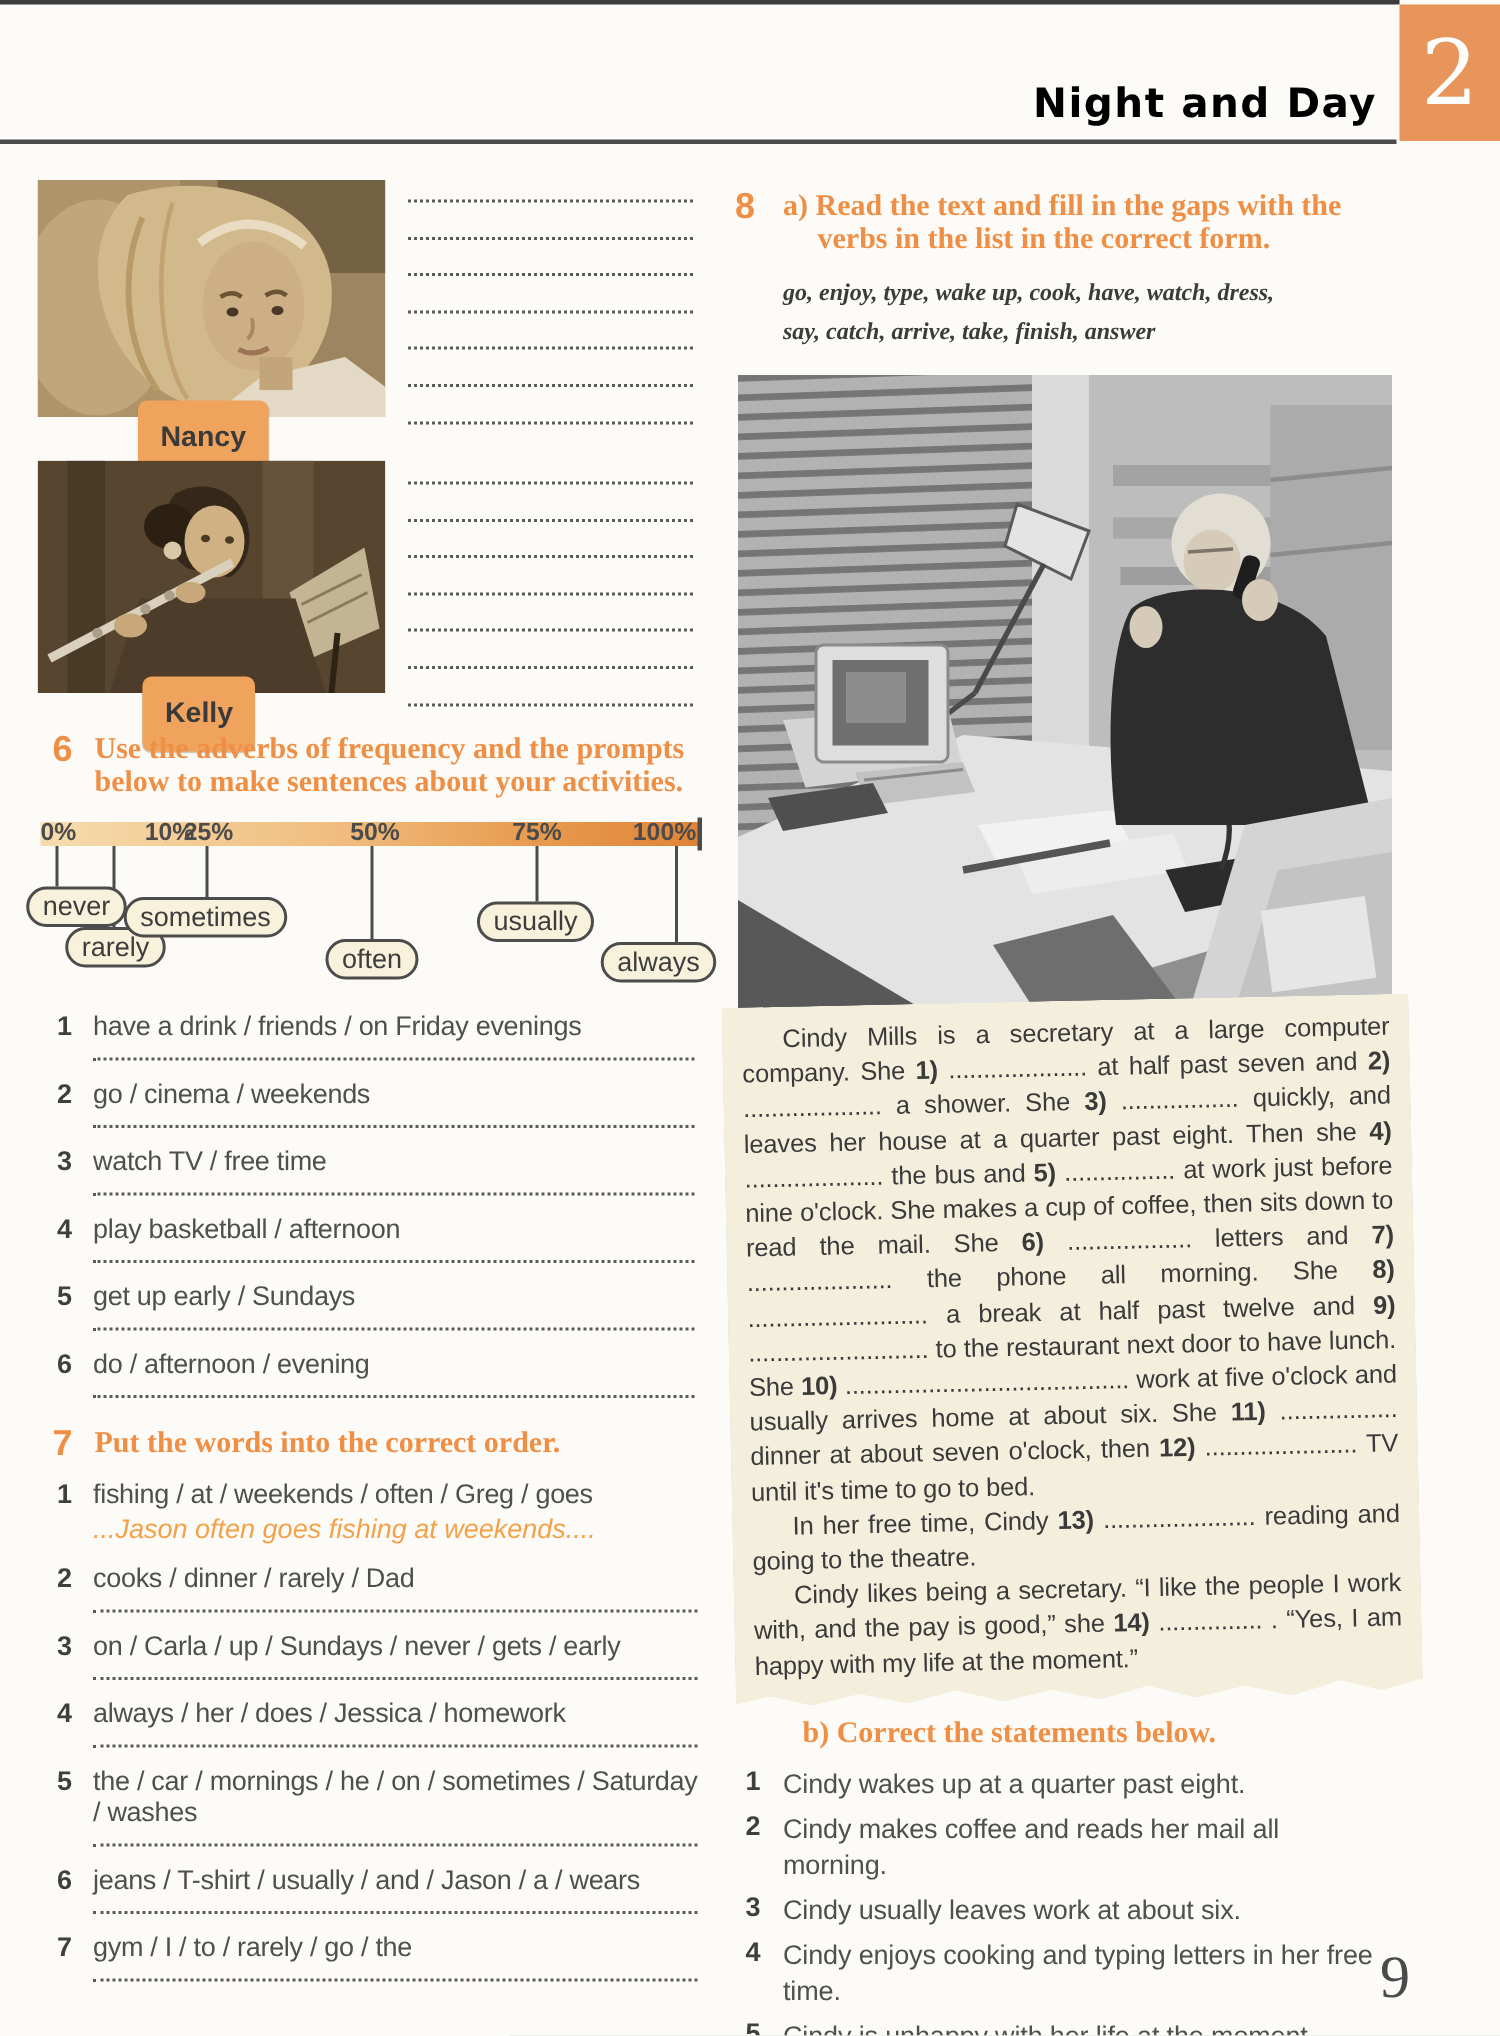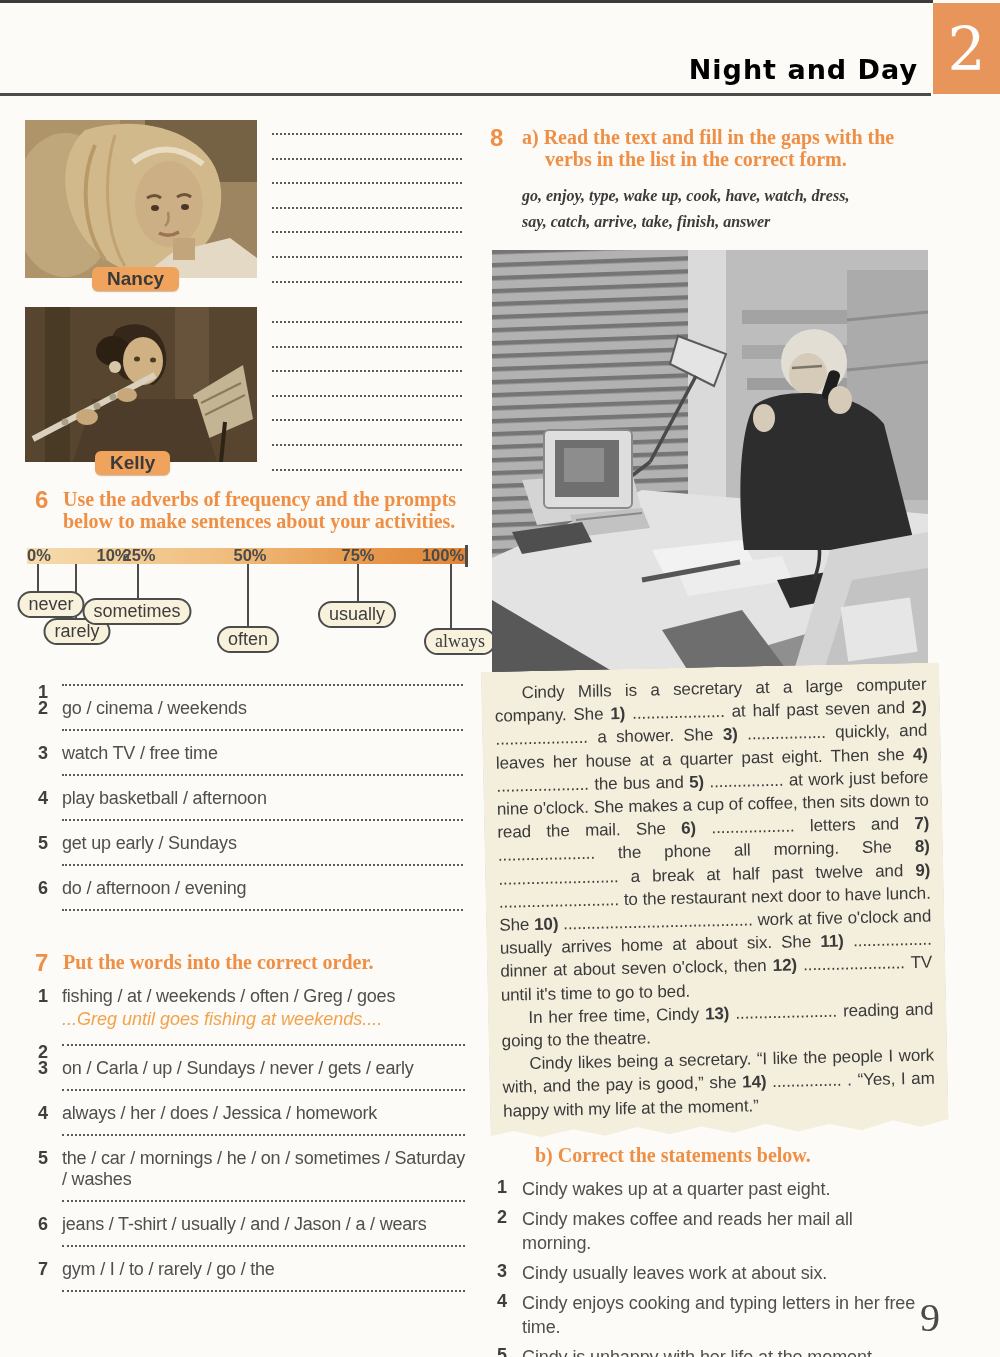--- a/index.html
+++ b/index.html
@@ -13,21 +13,21 @@
   .unit-tab span{font-family:"DejaVu Serif",serif;font-size:60px;color:#fdfdfb;line-height:1;}
   .unit-title{position:absolute;right:82px;top:54px;font-size:27px;font-weight:bold;color:#000000;
               letter-spacing:1px;font-family:"DejaVu Sans",sans-serif;}
   .header-rule{position:absolute;left:0;top:93px;width:931px;height:3px;background:#4b4b4b;}
 
   
   .photo{position:absolute;overflow:hidden;}
   .photo svg{display:block;}
   .photo-nancy{left:25px;top:120px;width:232px;height:158px;}
   .photo-kelly{left:25px;top:307px;width:232px;height:155px;}
-  .photo-label{position:absolute;background:#f0a35c;border-radius:6px;padding:1px 15px;
+  .photo-label{position:absolute;background:#f0a35c;border-radius:6px;padding:14px 15px;
                font-size:19px;font-weight:bold;color:#3a3a3a;box-shadow:0 1px 1px rgba(120,70,20,.35);}
   .label-nancy{left:92px;top:267px;}
   .label-kelly{left:95px;top:451px;}
   .dotgroup{position:absolute;left:272px;width:190px;}
   .dots-nancy{top:133px;}
   .dots-kelly{top:321px;}
   .dotrow{height:22.6px;border-top:2.5px dotted #5a5a5a;}
 
   
   .exercise{position:absolute;}
@@ -57,21 +57,21 @@
   .conn{position:absolute;width:2px;background:#4c4c4c;top:16px;}
   .conn1{left:10px;height:27px}.conn2{left:48px;height:54px}.conn3{left:110px;height:34px}
   .conn4{left:220px;height:62px}.conn5{left:330px;height:37px}.conn6{left:423px;height:64px}
   .bubbles span{position:absolute;transform:translateX(-50%);background:#f8f1dc;border:2px solid #4c4c4c;
                 border-radius:14px;padding:0 9px;font-size:18px;line-height:23px;color:#3d3d3d;white-space:nowrap;}
   .bubbles span:nth-child(1){left:24px;top:43px;}
   .bubbles span:nth-child(2){left:50px;top:70px;}
   .bubbles span:nth-child(3){left:110px;top:50px;}
   .bubbles span:nth-child(4){left:221px;top:78px;}
   .bubbles span:nth-child(5){left:330px;top:53px;}
-  .bubbles span:nth-child(6){left:433px;top:80px;font-family:Liberation Serif, serif;}
+  .bubbles span:nth-child(6){left:412px;top:80px;}
   .ex6-items{position:absolute;left:0;top:186px;width:428px;}
 
   
   .ex7{left:35px;top:951px;width:430px;}
   .ex7-items{margin-top:13px;}
   .ex7 .qtext{text-align:justify;}
 
   
   .ex8{left:490px;top:126px;width:450px;}
   .ex8 .ex-title{margin-left:32px;padding-left:23px;text-indent:-23px;width:400px;}
@@ -203,20 +203,21 @@
           <span>sometimes</span>
           <span>often</span>
           <span>usually</span>
           <span>always</span>
       </div>
     </div>
     <div class="ex6-items">
 
         <div class="qitem">
           <span class="qnum">1</span>
+          <div class="qtext">have a drink / friends / on Friday evenings</div>
           <div class="dotline"></div>
         </div>
 
         <div class="qitem">
           <span class="qnum">2</span>
           <div class="qtext">go / cinema / weekends</div>
           <div class="dotline"></div>
         </div>
 
         <div class="qitem">
@@ -249,26 +250,27 @@
   <section class="exercise ex7">
     <div class="ex-head">
       <span class="ex-num">7</span>
       <div class="ex-title">Put the words into the correct order.</div>
     </div>
     <div class="ex7-items">
 
         <div class="qitem">
           <span class="qnum">1</span>
           <div class="qtext">fishing / at / weekends / often / Greg / goes</div>
-          <div class="ans">...Greg until goes fishing at weekends....</div>
+          <div class="ans">...Jason often goes fishing at weekends....</div>
 
         </div>
 
         <div class="qitem">
           <span class="qnum">2</span>
+          <div class="qtext">cooks / dinner / rarely / Dad</div>
 
           <div class="dotline"></div>
         </div>
 
         <div class="qitem">
           <span class="qnum">3</span>
           <div class="qtext">on / Carla / up / Sundays / never / gets / early</div>
 
           <div class="dotline"></div>
         </div>

